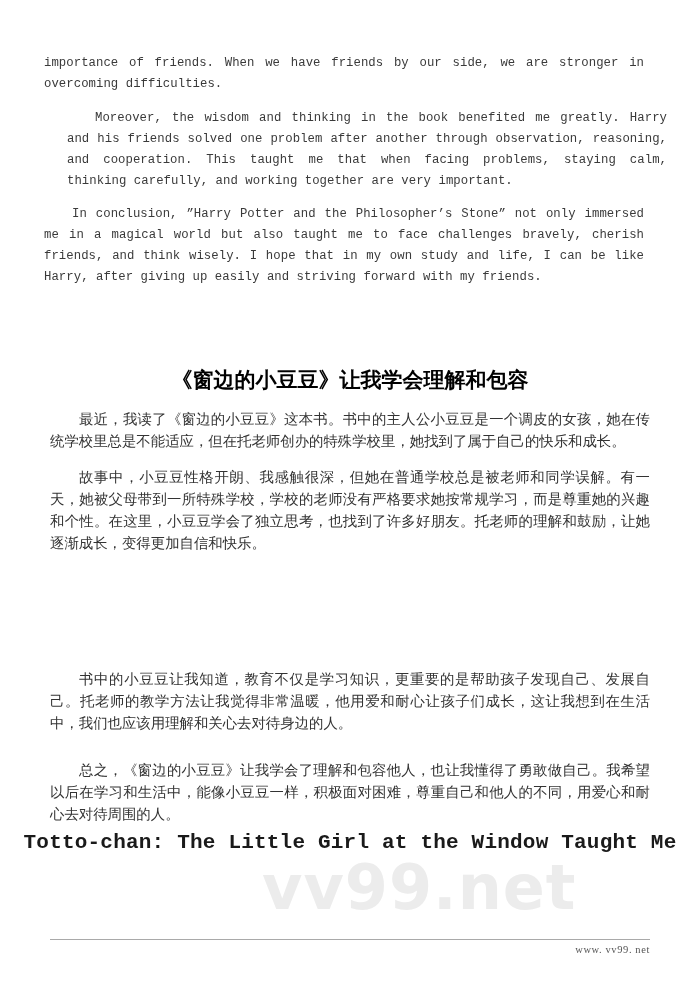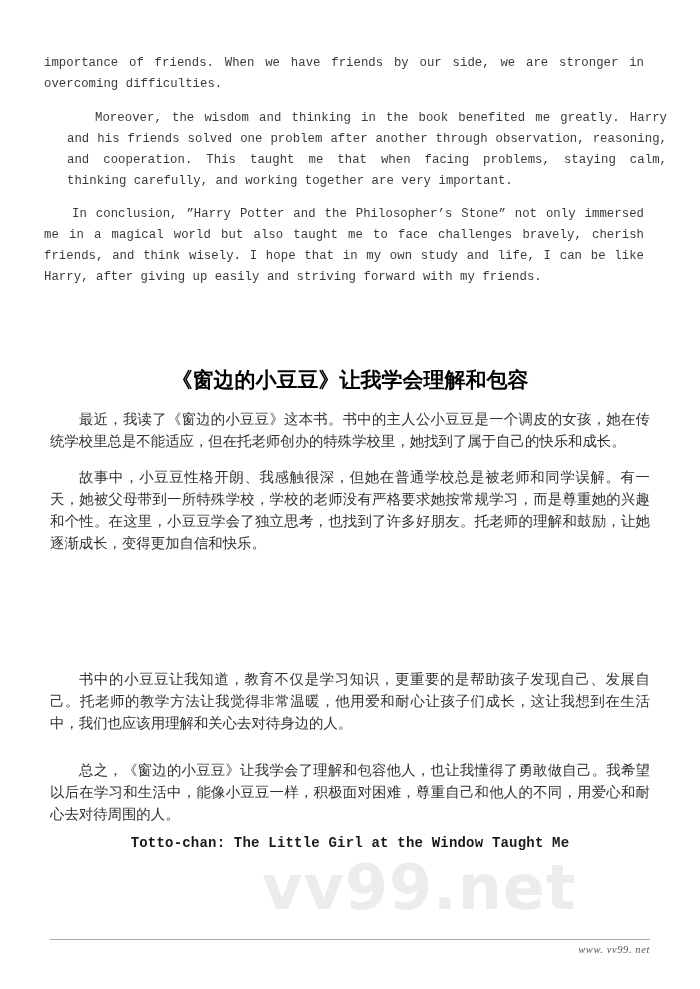--- a/index.html
+++ b/index.html
@@ -60,21 +60,21 @@
       margin: 0;
     }
     .zh-para.indent { text-indent: 29px; }
     .en-title {
       position: absolute;
       left: 0;
       width: 700px;
       top: 830px;
       text-align: center;
       font-family: "Liberation Mono", "DejaVu Sans Mono", monospace;
-      font-size: 14px;
+      font-size: 21px;
       color: #1a1a1a;
       margin: 0;
       line-height: 26px;
       letter-spacing: 0.2px;
     }
     .watermark {
       position: absolute;
       left: 262px;
       top: 848px;
       font-family: "DejaVu Sans", sans-serif;
@@ -93,21 +93,20 @@
       top: 939px;
       width: 600px;
       height: 0;
       border-top: 1.5px solid #a9a9a9;
     }
     .footer-url {
       position: absolute;
       right: 50px;
       top: 944px;
       font-family: "Liberation Serif", "DejaVu Serif", serif;
-      font-style: italic;
       font-size: 10.5px;
       color: #555555;
       letter-spacing: 0.6px;
     }
   </style>
 </head>
 <body>
 
 <div class="page">
 

